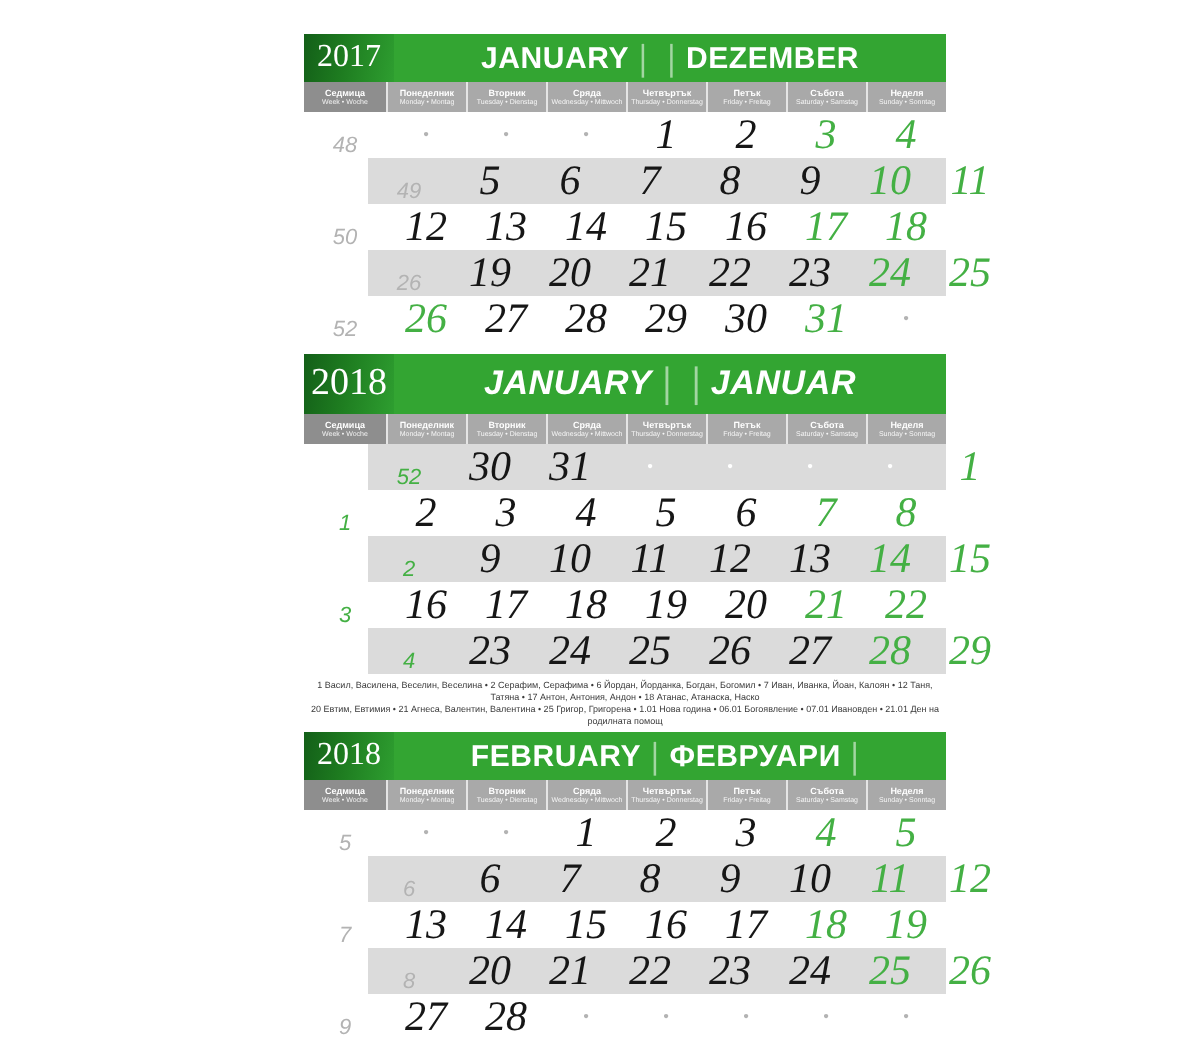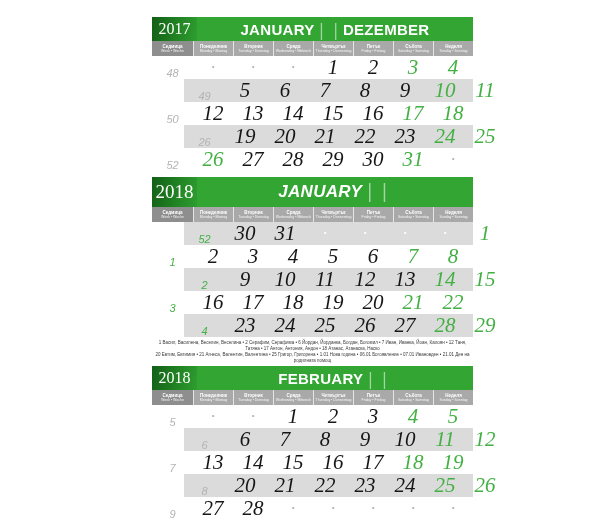--- a/index.html
+++ b/index.html
@@ -143,20 +143,21 @@
           <div class="day dot">•</div>
         </div>
       </section>
     <section class="month featured">
         <div class="m-head">
           <div class="year-box">2018</div>
           <div class="m-title">
             <span class="t">JANUARY</span>
             <span class="sep">|</span>
             <span class="sep">|</span>
+            <span class="t">JANUAR</span>
           </div>
         </div>
         <div class="day-bar">
           <div class="dh-cell week-col">
             <div class="l1">Седмица</div>
             <div class="l2">Week • Woche</div>
           </div>
           <div class="dh-cell">
             <div class="l1">Понеделник</div>
             <div class="l2">Monday • Montag</div>
@@ -240,20 +241,21 @@
     <div class="legend">
       <div>1 Васил, Василена, Веселин, Веселина • 2 Серафим, Серафима • 6 Йордан, Йорданка, Богдан, Богомил • 7 Иван, Иванка, Йоан, Калоян • 12 Таня, Татяна • 17 Антон, Антония, Андон • 18 Атанас, Атанаска, Наско</div>
       <div>20 Евтим, Евтимия • 21 Агнеса, Валентин, Валентина • 25 Григор, Григорена • 1.01 Нова година • 06.01 Богоявление • 07.01 Ивановден • 21.01 Ден на родилната помощ</div>
     </div>
     <section class="month last">
         <div class="m-head">
           <div class="year-box">2018</div>
           <div class="m-title">
             <span class="t">FEBRUARY</span>
             <span class="sep">|</span>
+            <span class="t">ФЕВРУАРИ</span>
             <span class="sep">|</span>
           </div>
         </div>
         <div class="day-bar">
           <div class="dh-cell week-col">
             <div class="l1">Седмица</div>
             <div class="l2">Week • Woche</div>
           </div>
           <div class="dh-cell">
             <div class="l1">Понеделник</div>

